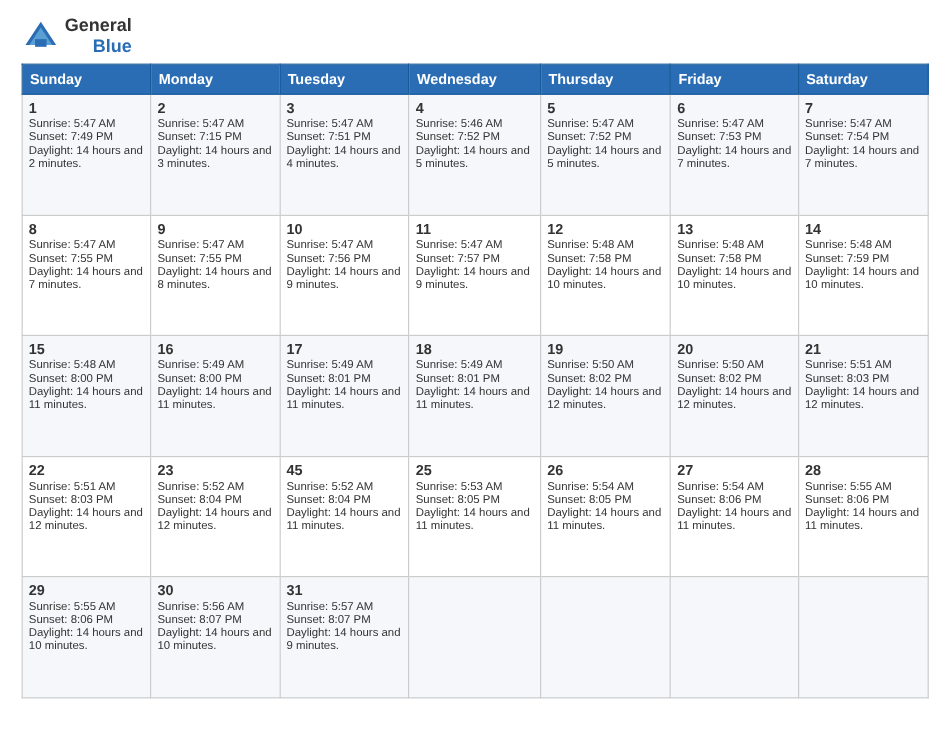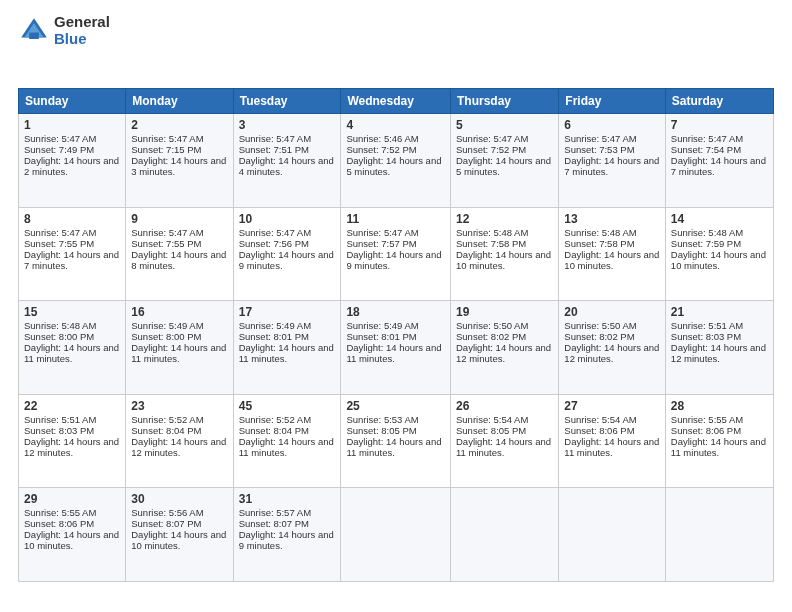--- a/index.html
+++ b/index.html
@@ -35,20 +35,21 @@
     }
     .logo-general {
       font-size: 15px;
       font-weight: bold;
       color: #333;
     }
     .logo-blue {
       font-size: 15px;
       font-weight: bold;
       color: #2a6db5;
+      text-align: right;
     }
     .logo-icon {
       width: 32px;
       height: 32px;
     }
     .title-block {
       text-align: right;
     }
     .main-title {
       font-size: 32px;
@@ -57,21 +58,20 @@
       line-height: 1.1;
     }
     .subtitle {
       font-size: 14px;
       color: #555;
     }
     .calendar-table {
       width: 100%;
       border-collapse: collapse;
       flex: 1;
-      margin-top: 35px;
     }
     .calendar-table thead tr th {
       background-color: #2a6db5;
       color: #fff;
       font-size: 12px;
       font-weight: bold;
       text-align: left;
       padding: 5px 6px;
       border: 1px solid #1a5a9a;
     }

